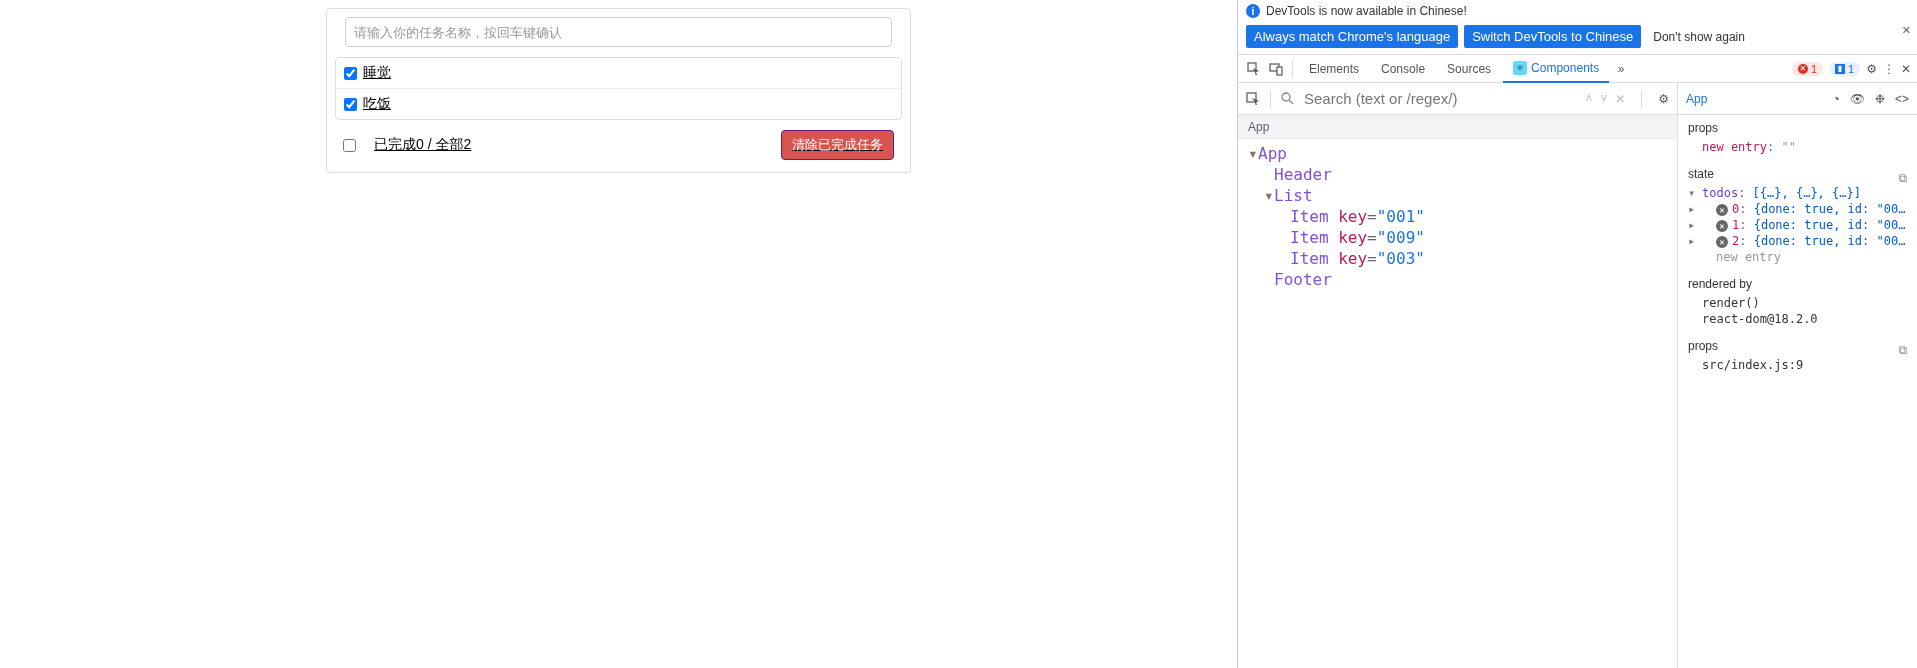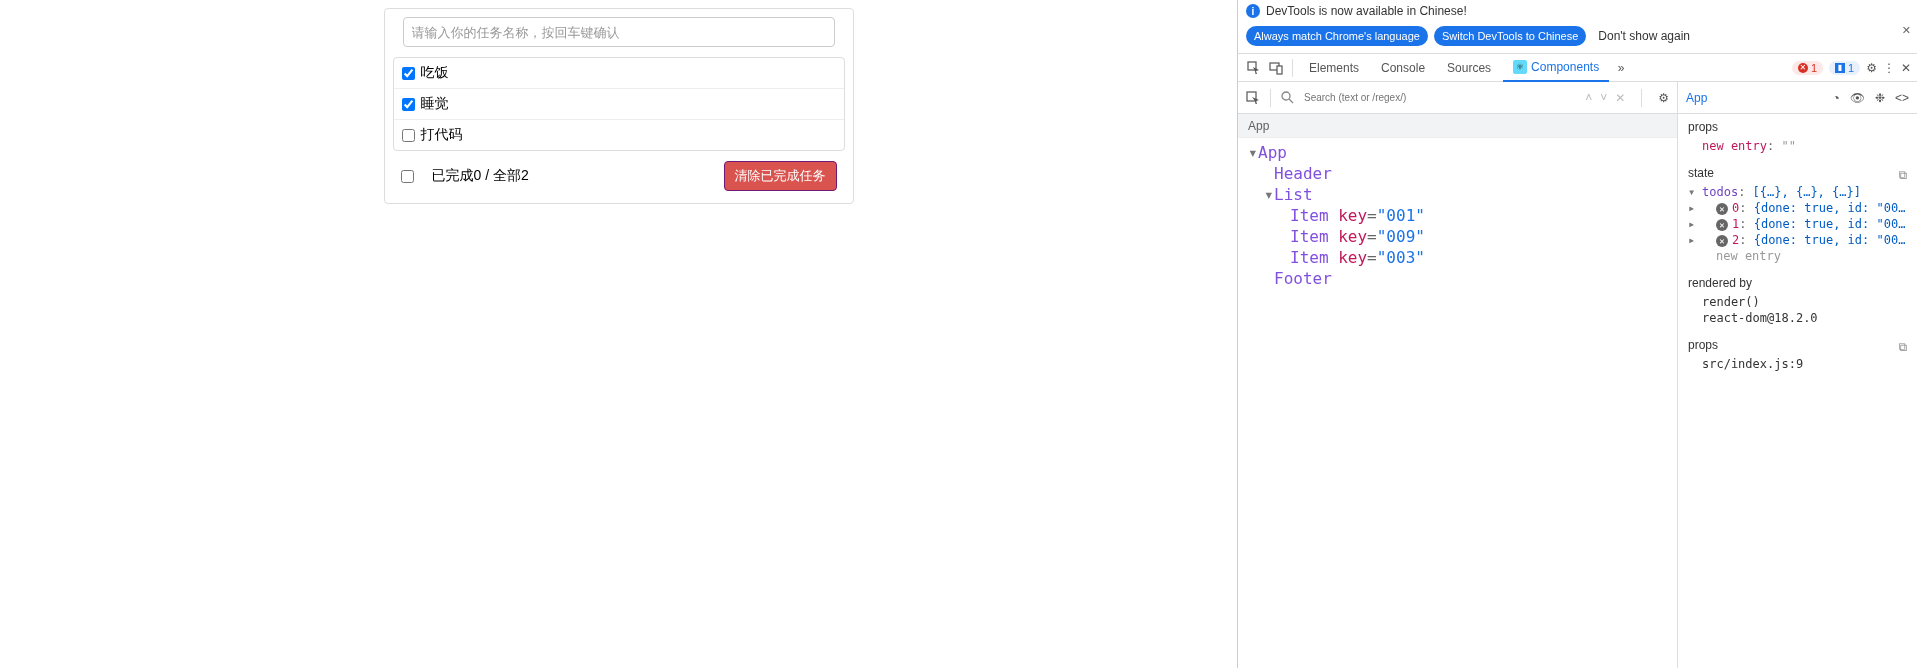--- a/index.html
+++ b/index.html
@@ -1,53 +1,53 @@
 <!DOCTYPE html>
 <html><head>
 <meta charset="utf-8">
 <style>
 * { box-sizing: border-box; margin: 0; padding: 0; }
 body { font-family: Arial, "Microsoft YaHei", sans-serif; font-size: 13px; display: flex; height: 668px; width: 1917px; overflow: hidden; background: #fff; }
 .app-pane { flex: 1; background: #fff; padding-top: 8px; }
-.todo-container { width: 470px; margin: 0 auto; border: 1px solid #ddd; border-radius: 4px; padding: 8px; }
+.todo-container { width: 585px; margin: 0 auto; border: 1px solid #ddd; border-radius: 4px; padding: 8px; text-decoration: underline; }
 .todo-input { width: calc(100% - 20px); margin: 0 10px 10px 10px; height: 30px; border: 1px solid #ccc; border-radius: 4px; padding: 0 8px; font-size: 13px; }
 .todo-input::placeholder { color: #999; }
 .todo-list { border: 1px solid #ddd; border-radius: 4px; }
 .todo-item { padding: 6px 8px; border-bottom: 1px solid #eee; display: flex; align-items: center; font-size: 14px; }
 .todo-item:last-child { border-bottom: none; }
 .todo-item input[type=checkbox] { margin-right: 6px; }
 .todo-footer { display: flex; align-items: center; padding: 10px 8px 4px 8px; font-size: 14px; }
 .todo-footer input[type=checkbox] { margin-right: 18px; }
 .todo-footer .spacer { flex: 1; }
 .clear-btn { background: #d9534f; color: #fff; border: 1px solid #701a75; border-radius: 4px; padding: 5px 10px; font-size: 13px; cursor: pointer; }
 
 .devtools { width: 680px; border-left: 1px solid #ccc; display: flex; flex-direction: column; font-size: 12px; font-family: "Segoe UI", Arial, sans-serif; color: #333; }
 .dt-banner { display: flex; align-items: center; padding: 4px 8px; gap: 6px; }
 .dt-banner .info-icon { width: 14px; height: 14px; border-radius: 50%; background: #1a73e8; color: #fff; display: flex; align-items: center; justify-content: center; font-size: 10px; font-weight: bold; }
 .dt-banner-row2 { display: flex; align-items: center; padding: 3px 8px 6px 8px; gap: 6px; border-bottom: 1px solid #ddd; position: relative; }
-.dt-btn-primary { background: #0e639c; background: #1a73e8; color: #fff; border: none; padding: 4px 8px; border-radius: 10px; font-size: 11px; cursor: pointer; }
+.dt-btn-primary { background: #0e639c; background: #1a73e8; color: #fff; border: none; padding: 4px 8px; border-radius: 2px; font-size: 13px; cursor: pointer; }
 .dt-btn-text { color: #333; padding: 4px 6px; font-size: 12px; }
 .dt-close-small { position: absolute; right: 6px; top: 2px; color: #666; cursor: pointer; font-size: 11px; }
 
 .dt-tabs { display: flex; align-items: center; border-bottom: 1px solid #ddd; height: 28px; padding: 0 6px; gap: 2px; }
 .dt-tab-icon { width: 20px; height: 20px; display: flex; align-items: center; justify-content: center; color: #555; cursor: pointer; }
 .dt-tab { padding: 0 10px; height: 28px; display: flex; align-items: center; color: #555; cursor: pointer; gap: 4px; }
 .dt-tab.active { color: #1a73e8; border-bottom: 2px solid #1a73e8; }
 .dt-tab .react-icon { width: 14px; height: 14px; background: #61dafb; border-radius: 2px; display: flex; align-items: center; justify-content: center; font-size: 9px; color: #222; }
 .dt-tabs .right-group { margin-left: auto; display: flex; align-items: center; gap: 6px; }
 .badge-err { background: #fce8e6; color: #d93025; border-radius: 8px; padding: 1px 6px; font-size: 11px; display: flex; align-items: center; gap: 3px; }
 .badge-info { background: #e8f0fe; color: #1a73e8; border-radius: 8px; padding: 1px 6px; font-size: 11px; display: flex; align-items: center; gap: 3px; }
 .dt-gear, .dt-more, .dt-x { color: #555; cursor: pointer; }
 
 .dt-body { flex: 1; display: flex; }
 .dt-left { width: 440px; display: flex; flex-direction: column; border-right: 1px solid #ddd; }
 .dt-search-row { height: 32px; display: flex; align-items: center; border-bottom: 1px solid #ddd; padding: 0 8px; gap: 10px; }
 .dt-search-row .picker { color: #555; cursor: pointer; }
 .dt-search-row .mag { color: #888; }
-.dt-search-input { flex: 1; border: none; outline: none; font-size: 10px; color: #888; }
+.dt-search-input { flex: 1; border: none; outline: none; font-size: 15px; color: #888; }
 .dt-search-nav { color: #bbb; display: flex; gap: 8px; align-items: center; }
 .dt-crumb-row { height: 24px; border-bottom: 1px solid #eee; background: #f1f3f4; display: flex; align-items: center; padding: 0 10px; color: #5f6368; }
 .dt-tree { flex: 1; padding: 4px 0; font-family: Menlo, Consolas, monospace; font-size: 16px; overflow: auto; }
 .tree-row { padding: 1px 0 1px 10px; white-space: nowrap; }
 .tree-row .caret { display: inline-block; width: 10px; color: #777; }
 .tok-comp { color: #8250df; }
 .tok-attr { color: #c2185b; }
 .tok-str { color: #1a73e8; }
 .tok-punc { color: #666; }
 
@@ -55,44 +55,40 @@
 .dt-right-header { height: 32px; display: flex; align-items: center; border-bottom: 1px solid #ddd; padding: 0 8px; color: #1a73e8; gap: 6px; }
 .dt-right-header .rtools { margin-left: auto; display: flex; gap: 10px; color: #555; }
 .dt-panel { padding: 6px 10px; font-family: Menlo, Consolas, monospace; font-size: 12px; }
 .dt-panel h4 { font-family: "Segoe UI", Arial, sans-serif; font-weight: normal; color: #333; font-size: 12px; margin-bottom: 4px; }
 .dt-panel .row { padding: 1px 0 1px 14px; white-space: nowrap; overflow: hidden; text-overflow: ellipsis; position: relative; }
 .tok-key { color: #6f42c1; }
 .tok-key2 { color: #c2185b; }
 .tok-val { color: #005cc5; }
 .row .caret2 { position: absolute; left: 0; color: #777; }
 .row .del { display: inline-block; width: 12px; height: 12px; border-radius: 50%; background: #666; color: #fff; font-size: 9px; text-align: center; line-height: 12px; margin-right: 4px; }
-.sect-title { display: flex; align-items: center; gap: 40px; }
+.sect-title { display: flex; align-items: flex-end; gap: 40px; }
 .sect-title .copy-icon { margin-left: auto; color: #888; cursor: pointer; font-family: Arial; }
 .dim { color: #999; }
 
 svg { display: block; }
 </style>
 </head>
 <body>
 
 <div class="app-pane">
   <div class="todo-container">
     <input class="todo-input" placeholder="请输入你的任务名称，按回车键确认" style="">
     <div class="todo-list">
       <div class="todo-item">
         <input type="checkbox" checked="" style="">
-        <span>吃饭</span>
+        <span>睡觉</span>
       </div>
       <div class="todo-item">
         <input type="checkbox" checked="" style="">
-        <span>睡觉</span>
-      </div>
-      <div class="todo-item">
-        <input type="checkbox" style="">
-        <span>打代码</span>
+        <span>吃饭</span>
       </div>
     </div>
     <div class="todo-footer">
       <input type="checkbox" style="">
       <span>已完成0 / 全部2</span>
       <span class="spacer"></span>
       <button class="clear-btn">清除已完成任务</button>
     </div>
   </div>
 </div>

